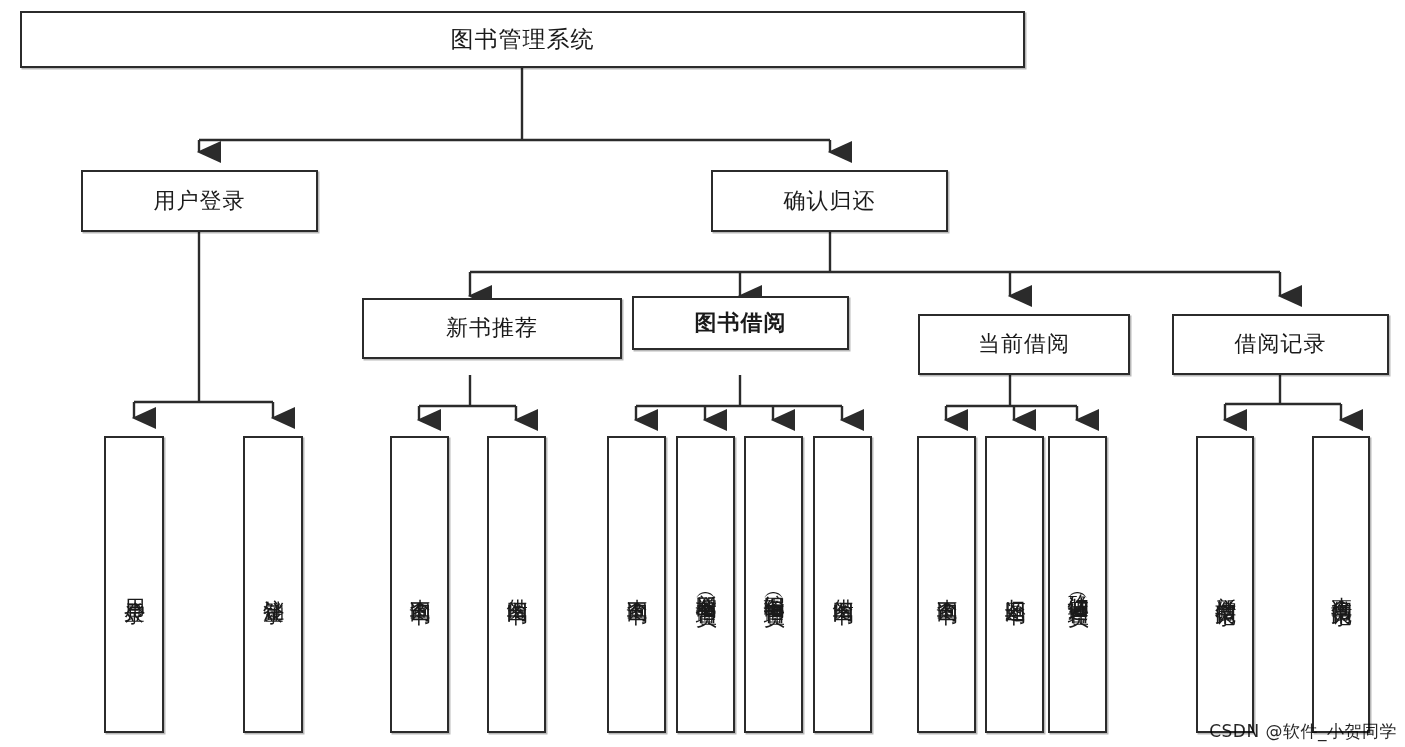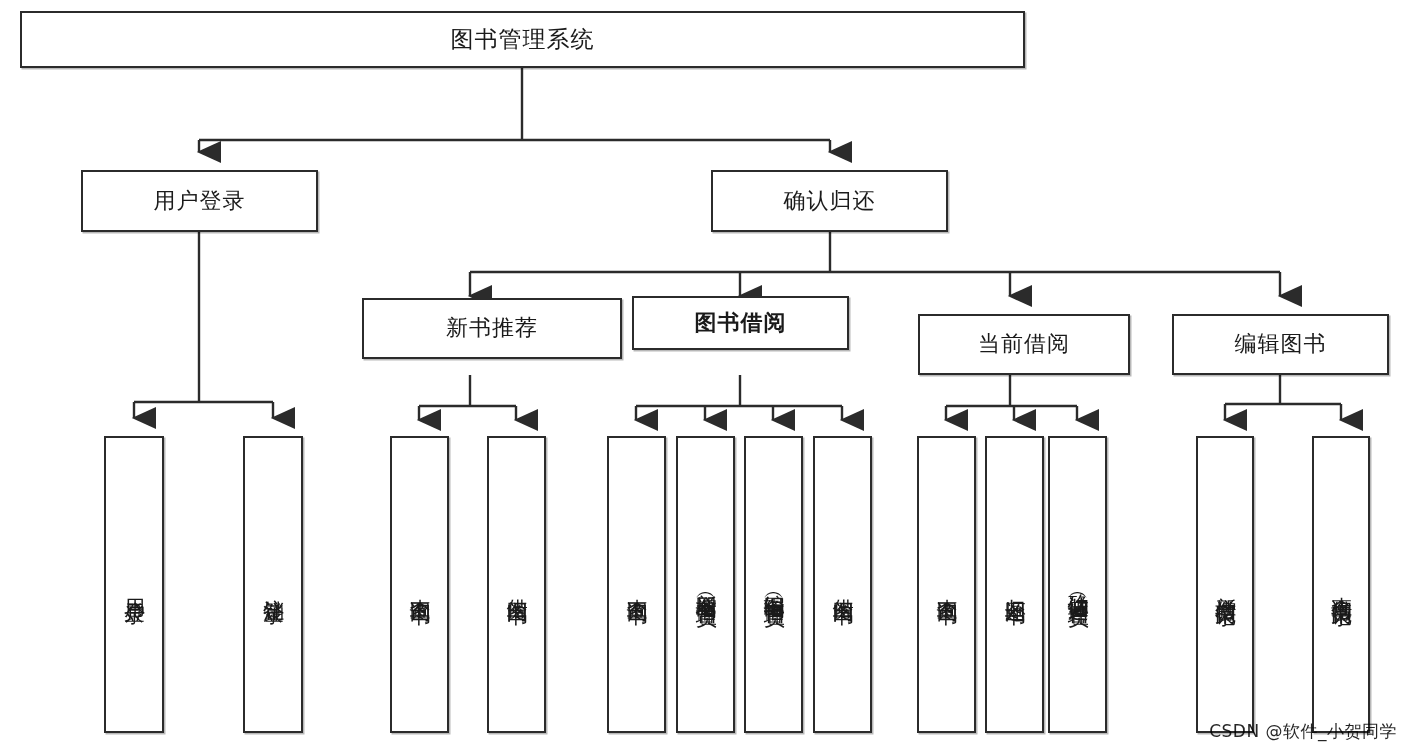--- a/index.html
+++ b/index.html
@@ -136,21 +136,21 @@
   <div class="node node-h" style="left:362px; top:298px; width:260px; height:61px;">
     <span>新书推荐</span>
   </div>
   <div class="node node-h" style="left:632px; top:296px; width:217px; height:54px;font-weight:bold;">
     <span>图书借阅</span>
   </div>
   <div class="node node-h" style="left:902px; top:314px; width:212px; height:61px;margin-left:16px;">
     <span>当前借阅</span>
   </div>
   <div class="node node-h" style="left:1172px; top:314px; width:217px; height:61px;">
-    <span>编辑图书</span>
+    <span>借阅记录</span>
   </div>
 
   <div class="node node-v" style="left:104px; top:436px; width:60px; height:297px;">
     <span class="vtext">用户登录</span>
   </div>
   <div class="node node-v" style="left:243px; top:436px; width:60px; height:297px;">
     <span class="vtext">注销登录</span>
   </div>
   <div class="node node-v" style="left:390px; top:436px; width:59px; height:297px;">
     <span class="vtext">查询图书</span>

